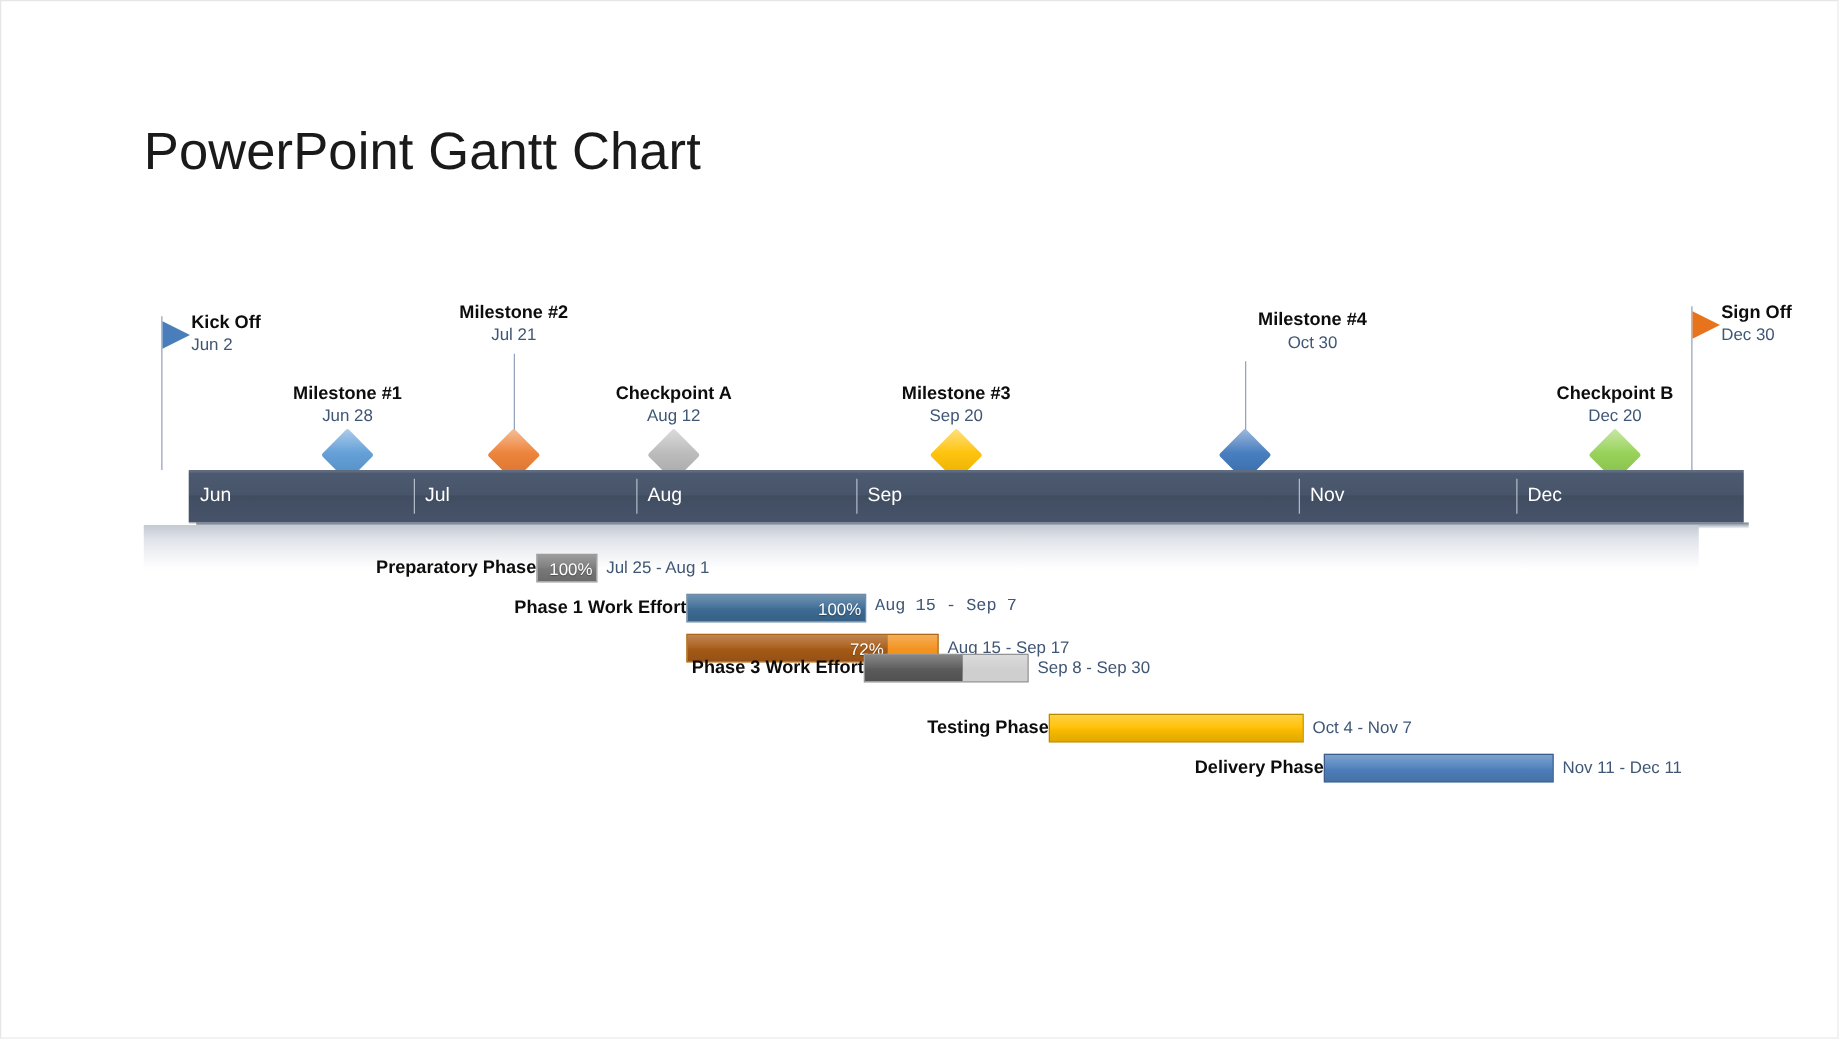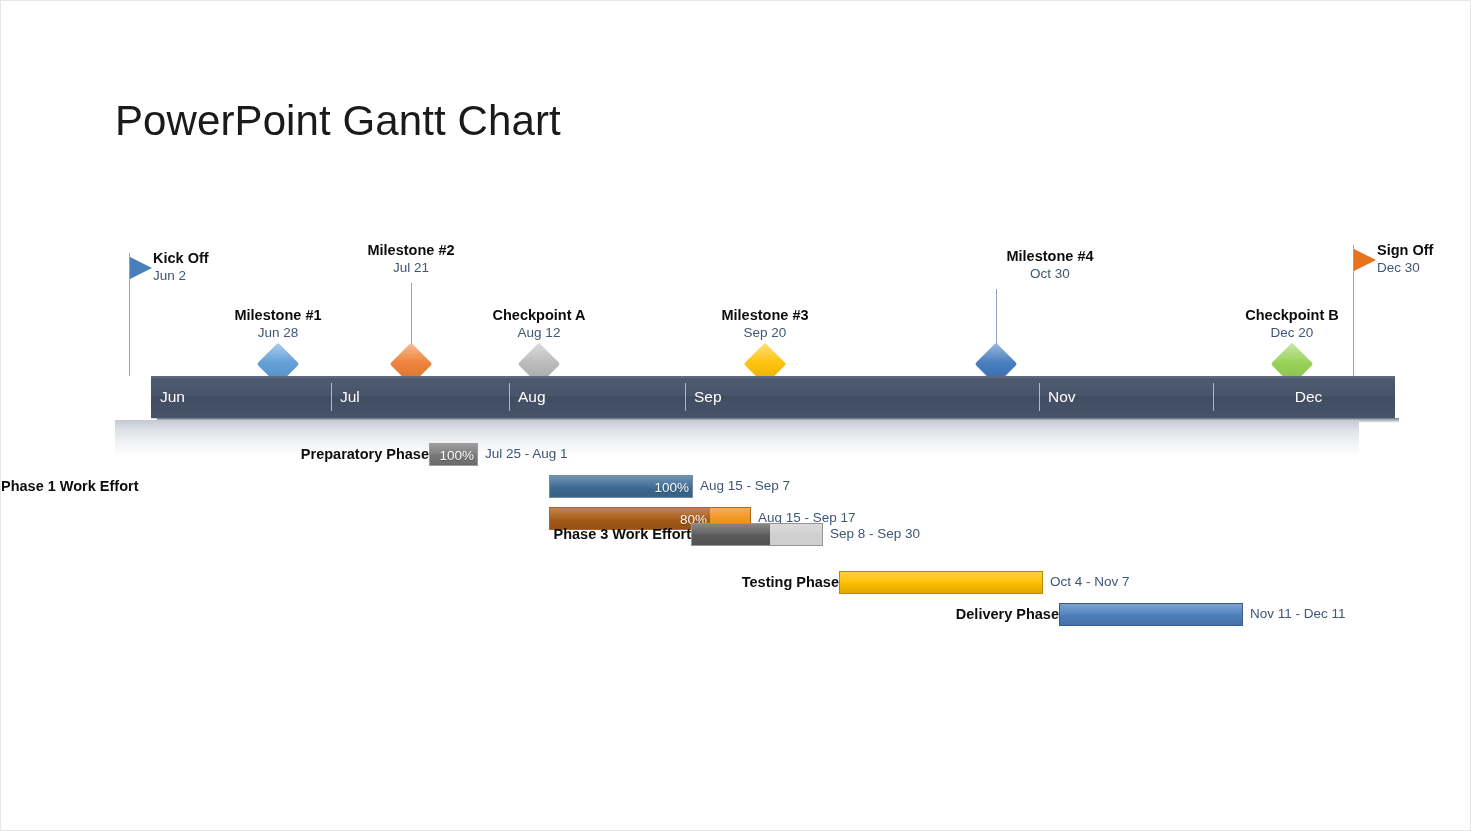--- a/index.html
+++ b/index.html
@@ -267,49 +267,49 @@
     </div>
 
   <div id="timeline-bar">
     <div class="bar-hi"></div>
     <div class="bar-shadow"></div>
   <div class="month-cell first" style="left: 0px; width: 180px;"><span>Jun</span></div>
       <div class="month-cell" style="left: 180px; width: 178px;"><div class="divider"></div><span>Jul</span></div>
       <div class="month-cell" style="left: 358px; width: 176px;"><div class="divider"></div><span>Aug</span></div>
       <div class="month-cell" style="left: 534px; width: 174px;"><div class="divider"></div><span>Sep</span></div>
       <div class="month-cell" style="left: 888px; width: 174px;"><div class="divider"></div><span>Nov</span></div>
-      <div class="month-cell" style="left: 1062px; width: 182px; text-align: center;"><div class="divider"></div><span>Dec</span></div>
+      <div class="month-cell" style="left: 1062px; width: 182px;"><div class="divider"></div><span>Dec</span></div>
     </div>
 
   <div id="chart-panel"></div>
 
   <div id="tasks-layer">
       <div class="task-row" style="top: 440px; left: 0px; width: 1471px;">
         <div class="task-label" style="left: 0px; width: 428px; text-align: right;">Preparatory Phase</div>
         <div class="task-bar" style="left: 428px; width: 49px; background: rgb(217, 217, 217); border: 1px solid rgba(0, 0, 0, 0.28);">
           <div class="fill" style="width: 100%; background: linear-gradient(rgb(122, 122, 122) 0%, rgb(122, 122, 122) 45%, rgba(0, 0, 0, 0.12) 100%), rgb(122, 122, 122);"></div>
           <div class="gloss"></div>
           <div class="pct" style="left: 0px; width: 100%; text-align: right; padding-right: 3px; box-sizing: border-box;">100%</div>
         </div>
         <div class="task-dates" style="left: 477px;">Jul 25 - Aug 1</div>
       </div>
       <div class="task-row" style="top: 472px; left: 0px; width: 1471px;">
-        <div class="task-label" style="left: 0px; width: 548px; text-align: left;">Phase 1 Work Effort</div>
+        <div class="task-label" style="left: 0px; width: 548px; text-align: right;">Phase 1 Work Effort</div>
         <div class="task-bar" style="left: 548px; width: 144px; background: rgb(157, 195, 230); border: 1px solid rgba(0, 0, 0, 0.28);">
           <div class="fill" style="width: 100%; background: linear-gradient(rgb(62, 109, 150) 0%, rgb(62, 109, 150) 45%, rgba(0, 0, 0, 0.12) 100%), rgb(62, 109, 150);"></div>
           <div class="gloss"></div>
           <div class="pct" style="left: 0px; width: 100%; text-align: right; padding-right: 3px; box-sizing: border-box;">100%</div>
         </div>
-        <div class="task-dates" style="left: 692px;">Aug 15 - Sep 7</div>
+        <div class="task-dates" style="left: 692px; font-family: Liberation Mono, monospace;">Aug 15 - Sep 7</div>
       </div>
       <div class="task-row" style="top: 504px; left: 0px; width: 1471px;">
         <div class="task-bar" style="left: 548px; width: 202px; background: rgb(242, 146, 31); border: 1px solid rgba(0, 0, 0, 0.28);">
           <div class="fill" style="width: 80%; background: linear-gradient(rgb(169, 92, 23) 0%, rgb(169, 92, 23) 45%, rgba(0, 0, 0, 0.12) 100%), rgb(169, 92, 23);"></div>
           <div class="gloss"></div>
-          <div class="pct" style="left: 0px; width: 80%; text-align: right; padding-right: 3px; box-sizing: border-box;">80%</div>
+          <div class="pct" style="left: 0px; width: 80%; text-align: right; padding-right: 3px; box-sizing: border-box;">72%</div>
         </div>
         <div class="task-dates" style="left: 750px;">Aug 15 - Sep 17</div>
       </div>
       <div class="task-row" style="top: 520px; left: 0px; width: 1471px; padding-left: 44px;">
         <div class="task-label" style="left: 0px; width: 690px; text-align: right;">Phase 3 Work Effort</div>
         <div class="task-bar" style="left: 690px; width: 132px; background: rgb(207, 207, 207); border: 1px solid rgba(0, 0, 0, 0.28);">
           <div class="fill" style="width: 60%; background: linear-gradient(rgb(92, 92, 92) 0%, rgb(92, 92, 92) 45%, rgba(0, 0, 0, 0.12) 100%), rgb(92, 92, 92);"></div>
           <div class="gloss"></div>
           <div class="pct" style="left: 0px; width: 60%; text-align: right; padding-right: 3px; box-sizing: border-box; margin-top: 44px;">60%</div>
         </div>

